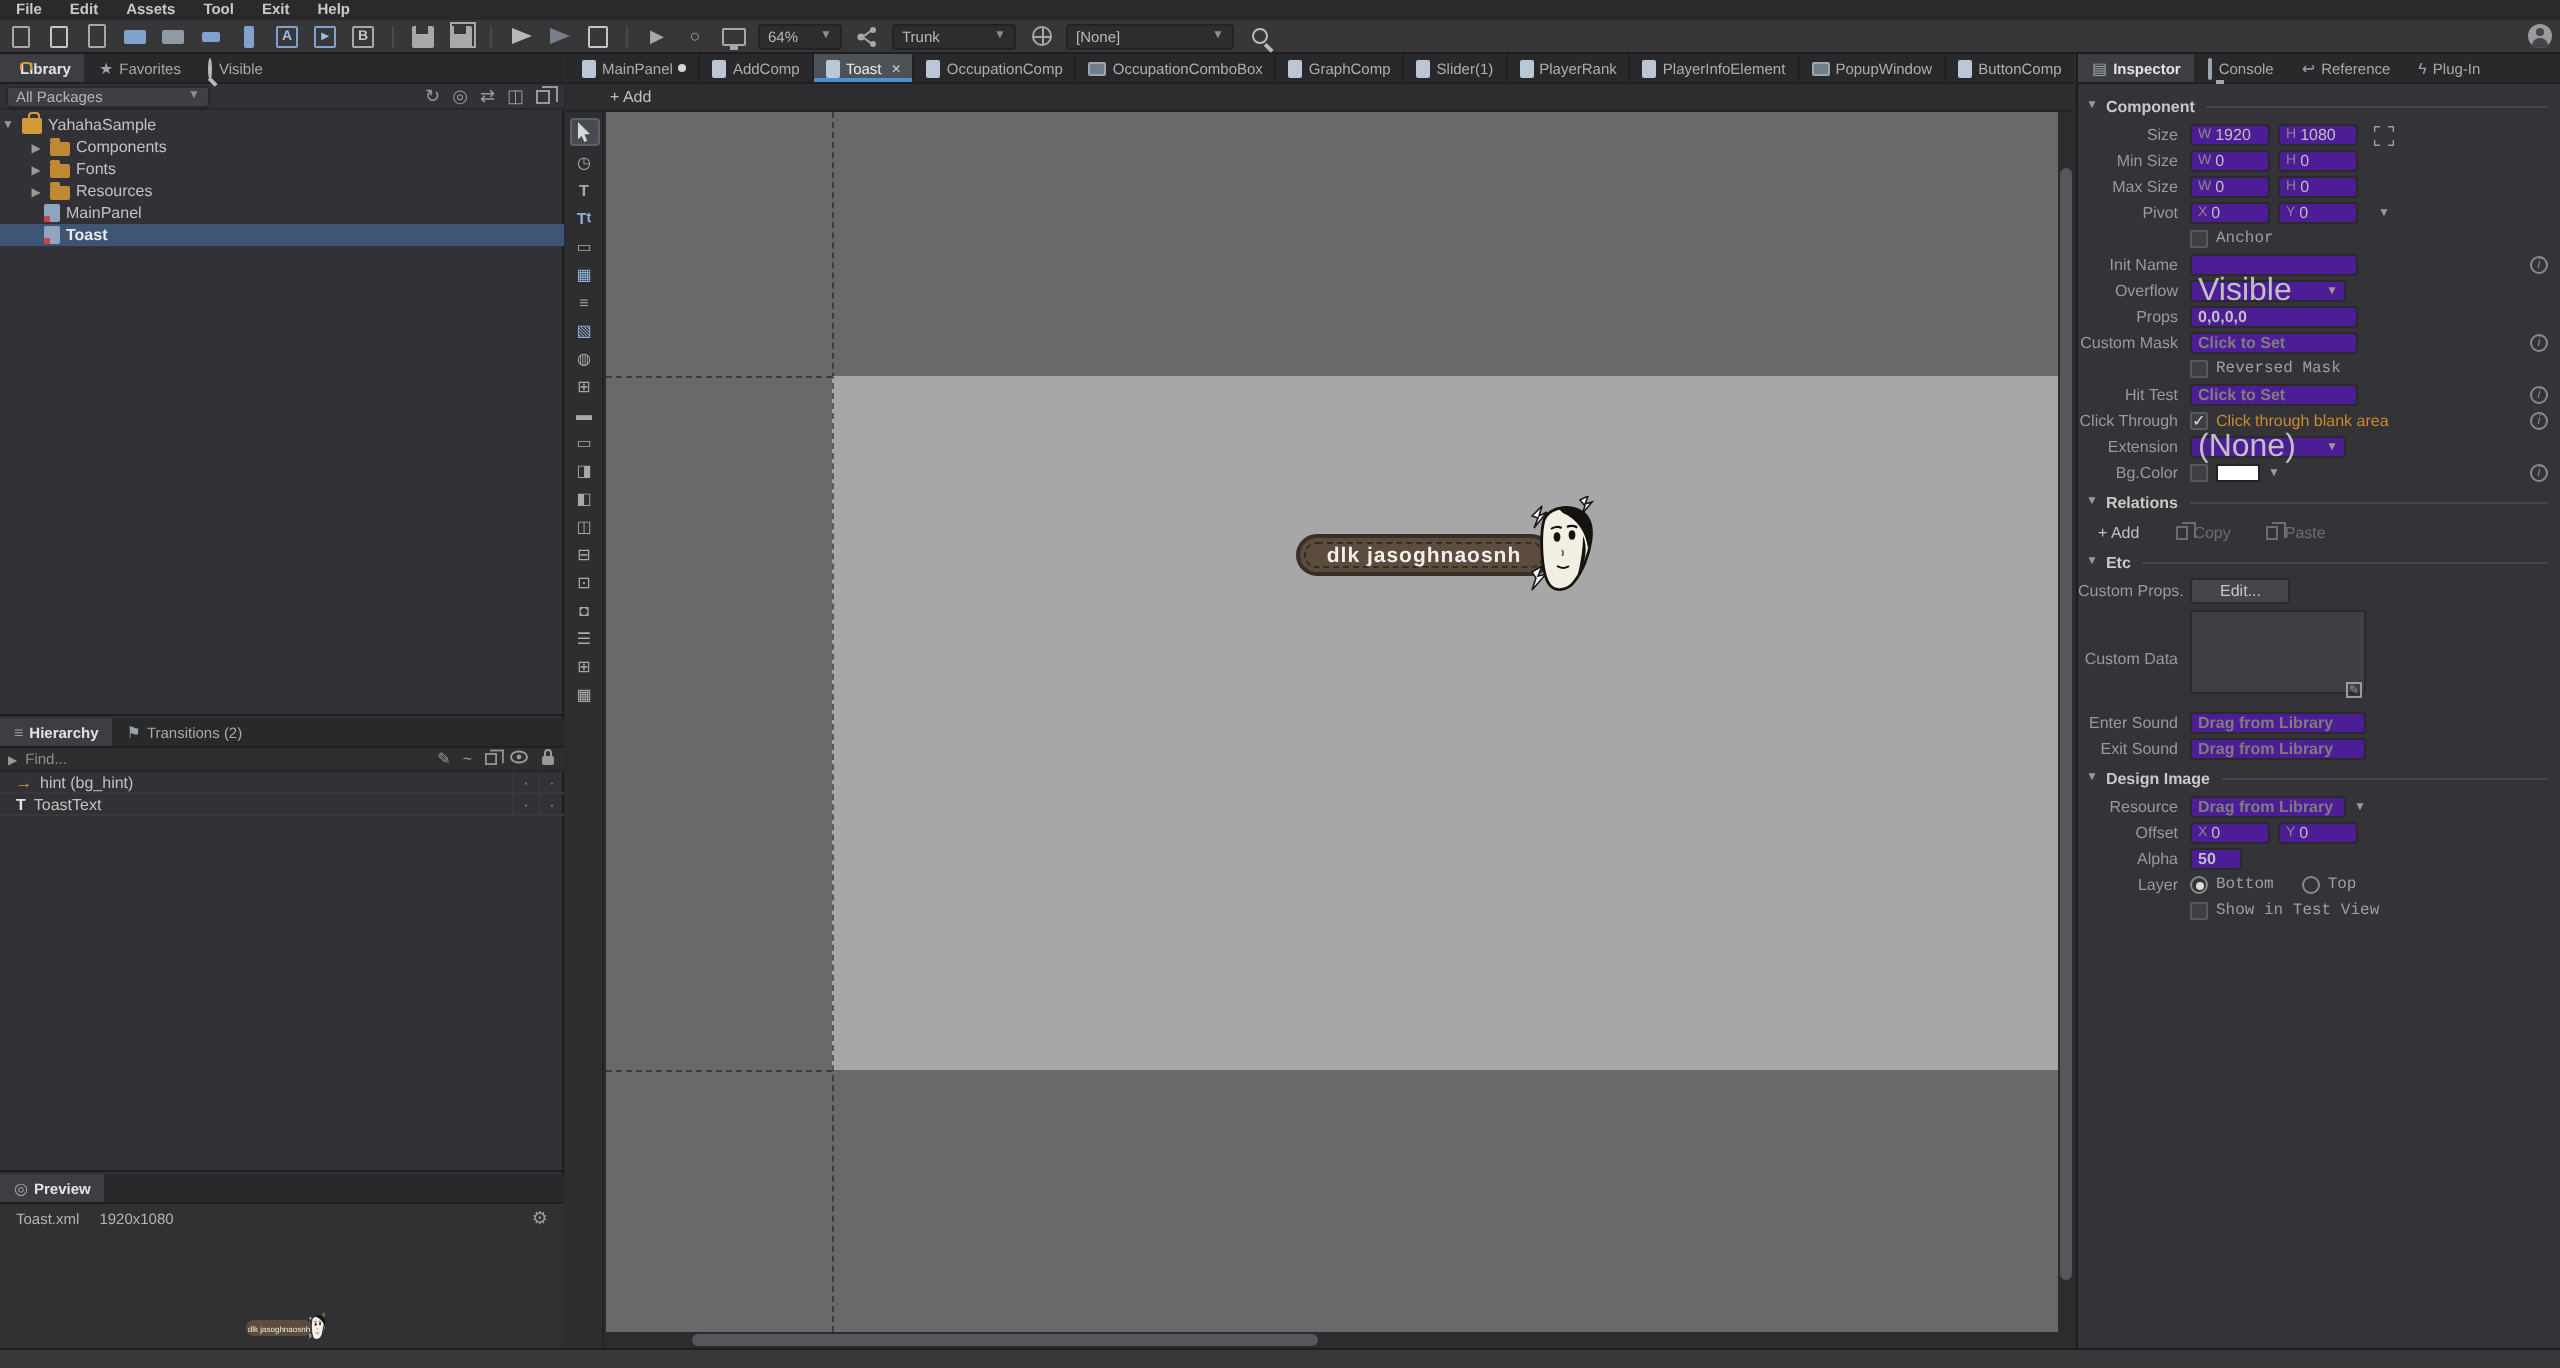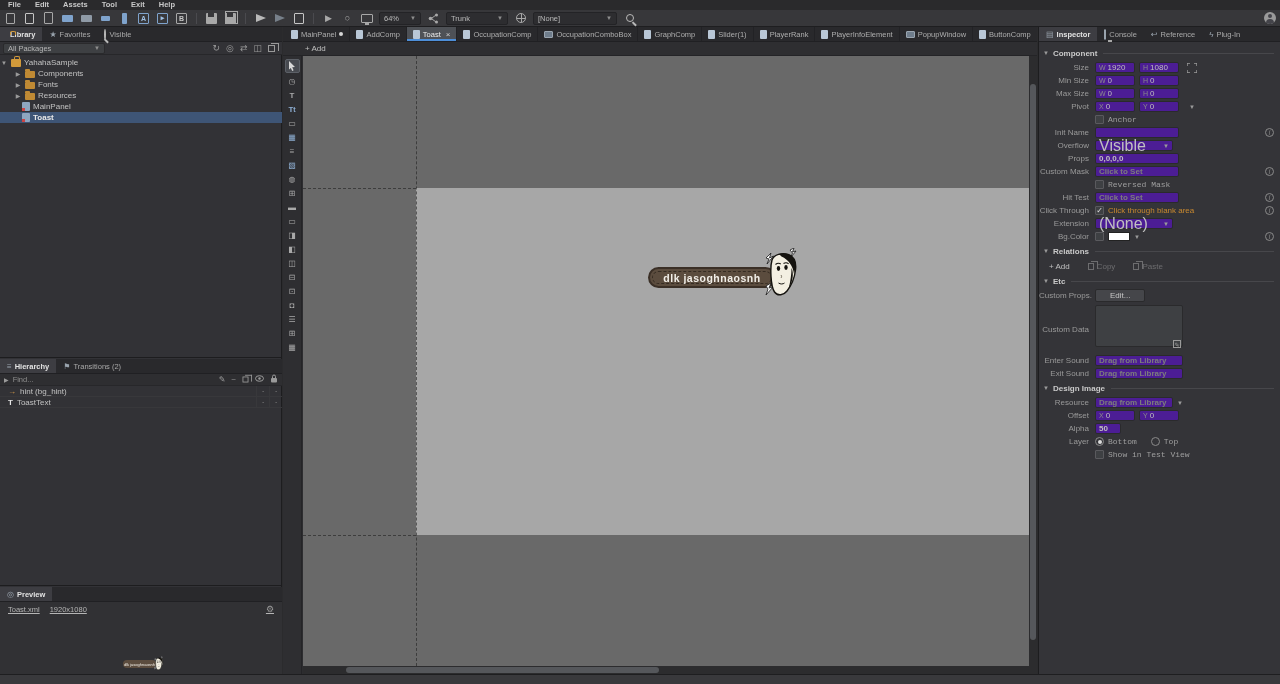--- a/index.html
+++ b/index.html
@@ -75,21 +75,21 @@
   .find-row { height:12px; display:flex; align-items:center; background:#2e2e31; border-bottom:1px solid #27272a; font-size:7.5px; color:#8e8e8e; padding:0 4px; gap:4px; }
   .find-icons { margin-left:auto; display:flex; align-items:center; gap:6px; }
   .find-icons .fi { font-size:8px; color:#9a9a9a; }
   .hrow { height:11px; display:flex; align-items:center; gap:4px; font-size:8px; color:#c2c2c2; padding-left:8px; border-bottom:1px solid #38383b; position:relative; }
   .hrow .cols { position:absolute; right:0; top:0; bottom:0; display:flex; }
   .hrow .cols .c { width:13px; border-left:1px solid #38383b; display:flex; align-items:center; justify-content:center; color:#8e8e8e; font-size:8px; }
   .ico-arrow-orange { color:#d79b4a; font-size:8px; font-weight:bold; }
   .ico-text-t { color:#e4e4e4; font-size:8px; font-weight:bold; }
 
   .prev-panel { position:absolute; left:0; top:560px; width:282px; height:87px; background:#313134; }
-  .prev-info { height:14px; display:flex; align-items:center; gap:10px; font-size:7.5px; color:#b5b5b5; padding:0 8px;text-decoration:underline; }
+  .prev-info { height:14px; display:flex; align-items:center; gap:10px; font-size:7.5px; color:#b5b5b5; padding:0 8px; }
   .prev-gear { margin-left:auto; font-size:9px; color:#9a9a9a; }
   .prev-stage { position:relative; height:58px; }
 
   
   .center-col { position:absolute; left:283px; top:0; width:754px; height:647px; background:#2d2d30; }
   .doc-tabs { height:15px; background:#29292c; display:flex; align-items:flex-end; border-bottom:1px solid #202023; overflow:hidden; padding-left:2px; }
   .dtab { height:14px; display:flex; align-items:center; gap:3px; padding:0 6px; font-size:7.5px; color:#aeaeae; border-right:1px solid #222225; position:relative; flex:none; }
   .dtab.active { background:#4e5156; color:#ececec; box-shadow:inset 0 -2px 0 #4d8ed8; }
   .dticon { width:7px; height:9px; background:#b9c7d6; border-radius:1px; flex:none; }
   .dticon.win { width:9px; height:7px; background:#6f7d8c; border:1px solid #9aa5b0; }

